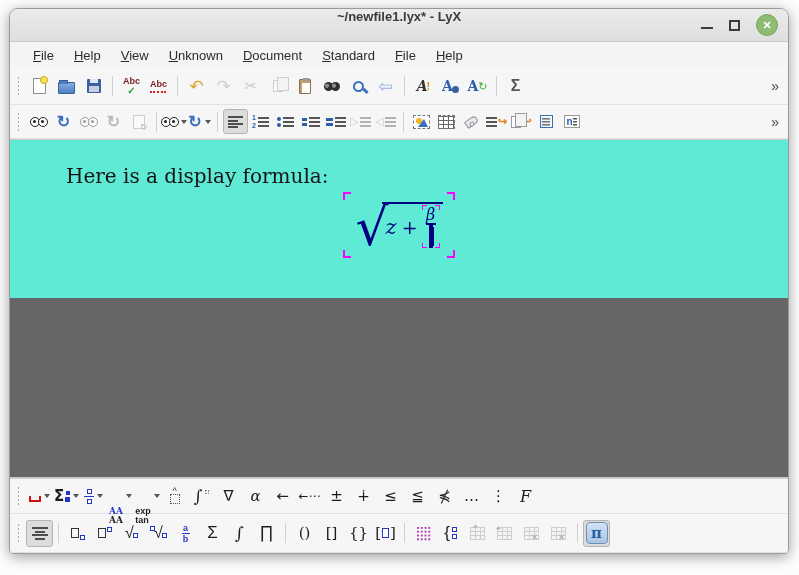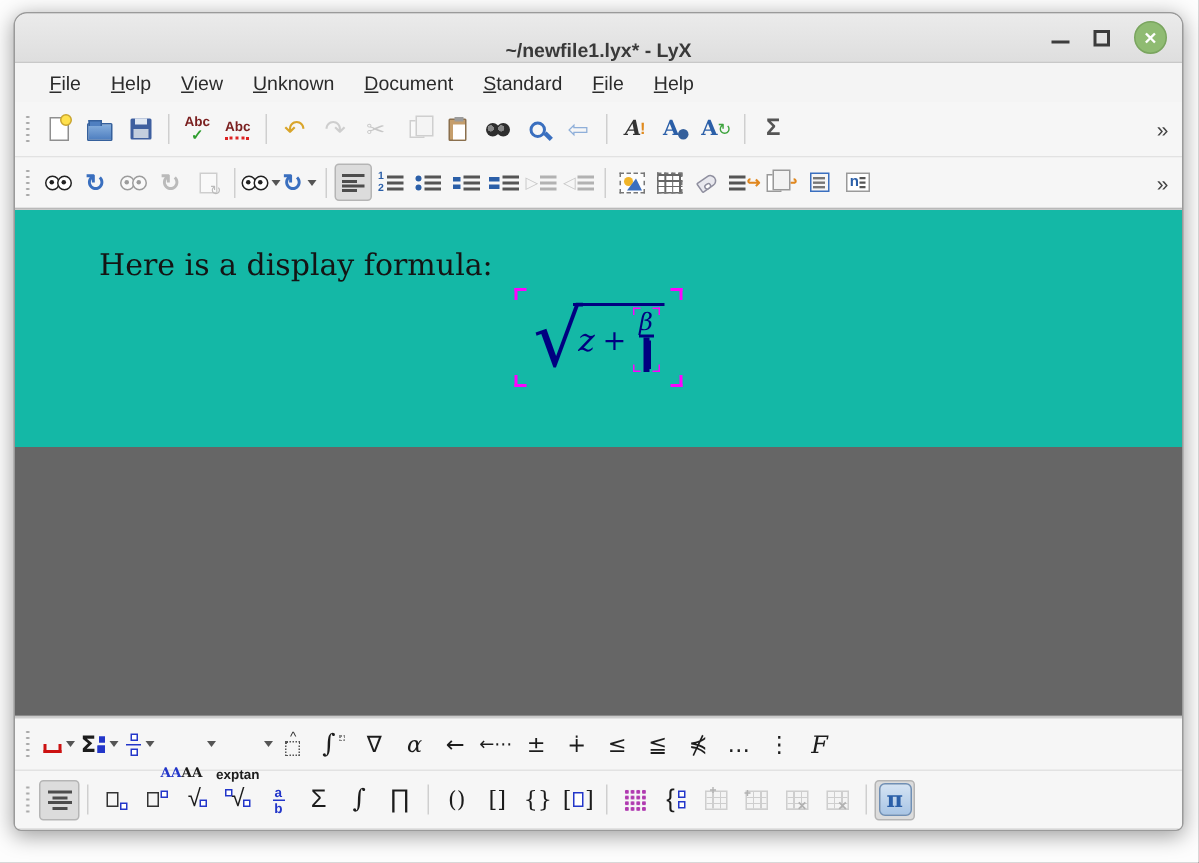--- a/index.html
+++ b/index.html
@@ -9,21 +9,21 @@
     position:absolute; left:9px; top:8px; width:780px; height:546px;
     background:#f2f2f2; border:1px solid #9a9a9a;
     border-radius:9px 9px 5px 5px;
     box-shadow:0 3px 14px rgba(0,0,0,.38), 0 0 0 1px rgba(255,255,255,.4) inset;
     display:flex; flex-direction:column; overflow:hidden;
   }
 
   
   .titlebar { position:relative; height:33px; flex:0 0 33px;
     background:linear-gradient(#ebebeb,#dedede); border-bottom:1px solid #c8c8c8;
-    display:flex; align-items:flex-end; justify-content:center; }
+    display:flex; align-items:flex-start; justify-content:center; }
   .title-text { font-size:13px; font-weight:bold; color:#3a3a3a; }
   .win-controls { position:absolute; right:10px; top:0; height:100%; display:flex; align-items:center; gap:16px; }
   .btn-min { width:12px; height:12px; position:relative; cursor:default; }
   .btn-min::after { content:""; position:absolute; left:0; right:0; bottom:2px; border-bottom:2px solid #3c3c3c; }
   .btn-max { width:11px; height:11px; border:2px solid #3c3c3c; }
   .btn-close { width:22px; height:22px; border-radius:50%; background:#8fbb72; border:1px solid #7aa55f;
     display:flex; align-items:center; justify-content:center; }
   .btn-close::after { content:"✕"; color:#fff; font-size:11px; font-weight:bold; }
 
   
@@ -124,21 +124,21 @@
   .g-orange-arrow { color:#e0871e; font-size:11px; font-weight:bold; }
   .i-index { width:13px; height:13px; border:1.6px solid #3a6fbf; background-image:
     linear-gradient(#777,#777),linear-gradient(#777,#777),linear-gradient(#777,#777);
     background-repeat:no-repeat; background-size:8px 1.6px; background-position:1px 2px,1px 5px,1px 8px; }
   .i-nbox { width:16px; height:13px; border:1px solid #9a9a9a; background:#fff; display:flex; align-items:center; padding:0 2px; }
   .g-n { font-size:10px; font-weight:bold; color:#2b5fa8; line-height:10px; }
 
   
   .workarea { flex:1 1 auto; border:1px solid #c9c9c9; border-left:none; border-right:none;
     display:flex; flex-direction:column; overflow:hidden; background:#666; }
-  .page { height:158px; flex:0 0 158px; background:#14b8a6; position:relative; }
+  .page { height:158px; flex:0 0 158px; background:#5eead4; position:relative; }
   .void { flex:1 1 auto; background:#666666; }
   .para-text { position:absolute; left:56px; top:24px; font-family:"DejaVu Serif", serif; font-size:20px; color:#141414; }
 
   .formula-center { position:absolute; left:0; right:0; top:52px; display:flex; justify-content:center; }
   .math-inset { position:relative; padding:10px 12px; }
   .corner { position:absolute; width:8px; height:8px; }
   .c-tl { left:0; top:0; border-left:2px solid #ff00ff; border-top:2px solid #ff00ff; }
   .c-tr { right:0; top:0; border-right:2px solid #ff00ff; border-top:2px solid #ff00ff; }
   .c-bl { left:0; bottom:0; border-left:2px solid #ff00ff; border-bottom:2px solid #ff00ff; }
   .c-br { right:0; bottom:0; border-right:2px solid #ff00ff; border-bottom:2px solid #ff00ff; }
@@ -162,21 +162,21 @@
   .mb1 { height:36px; flex:0 0 36px; border-top:1px solid #cfcfcf; }
   .mb2 { height:39px; flex:0 0 39px; }
   .mglyph { font-size:15px; color:#1c1c1c; font-family:"DejaVu Sans", sans-serif; }
   .mserif { font-family:"DejaVu Serif", serif; }
   .ital { font-style:italic; }
   .i-space { width:12px; height:6px; border:2.5px solid #cc1111; border-top:none; margin-top:5px; }
   .bluebox { width:5px; height:5px; border:1.4px solid #2336c9; background:#fff; }
   .bluebox.solid { background:#2336c9; }
   .stackcol { display:flex; flex-direction:column; gap:2px; align-items:center; }
   .fr-line { width:10px; border-top:1.6px solid #2336c9; }
-  .two-line { display:flex; align-items:flex-start; line-height:9px; font-size:9px; font-weight:bold;margin-top:40px; }
+  .two-line { display:flex; flex-direction:column; align-items:flex-start; line-height:9px; font-size:9px; font-weight:bold;margin-top:40px; }
   .fontr1 { color:#2336c9; font-family:"DejaVu Serif", serif; }
   .fontr2 { color:#1c1c1c; font-family:"DejaVu Serif", serif; }
   .fnline { font-size:9px; line-height:9px; color:#1c1c1c; }
   .i-hatbox { display:flex; flex-direction:column; align-items:center; line-height:5px; }
   .dotted-box { width:10px; height:10px; border:1.4px dotted #555; }
   .hat { font-size:9px; color:#333; }
   .supbox { width:4.5px; height:4.5px; border:1px dotted #888; margin-bottom:8px; margin-left:1px; }
   .i-displaystyle { width:16px; height:14px;
     background-image:linear-gradient(#4d4d4d,#4d4d4d),linear-gradient(#4d4d4d,#4d4d4d),linear-gradient(#4d4d4d,#4d4d4d),linear-gradient(#4d4d4d,#4d4d4d);
     background-repeat:no-repeat; background-size:16px 2px,10px 2px,16px 2px,10px 2px;

